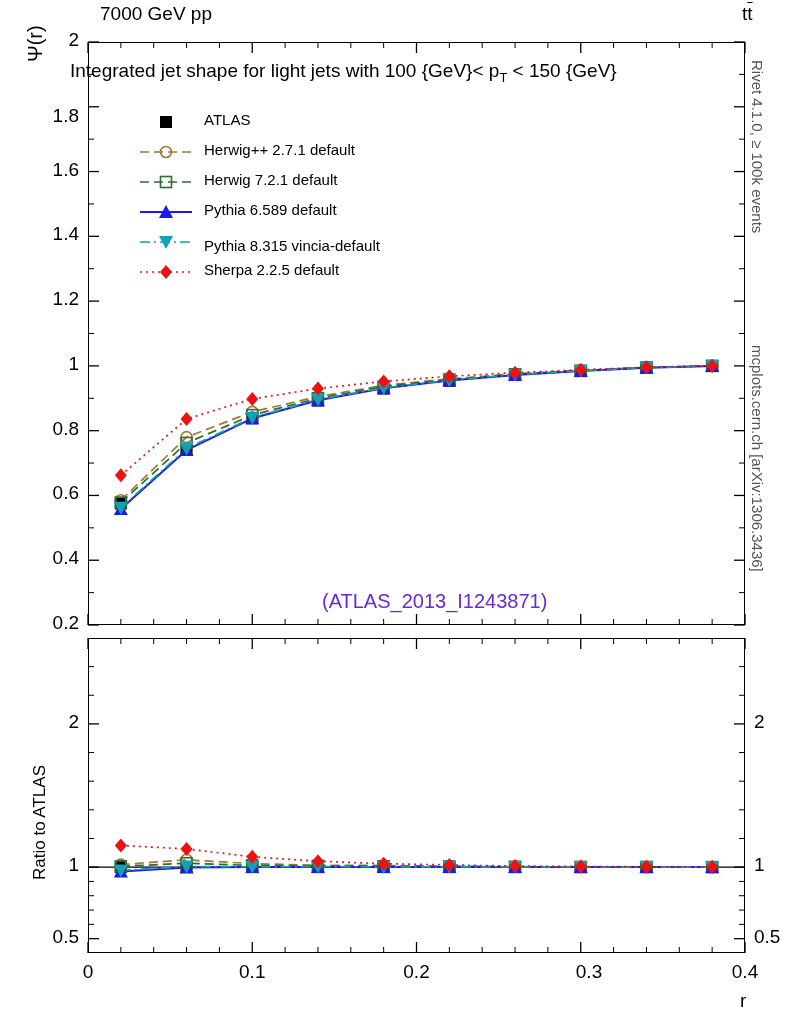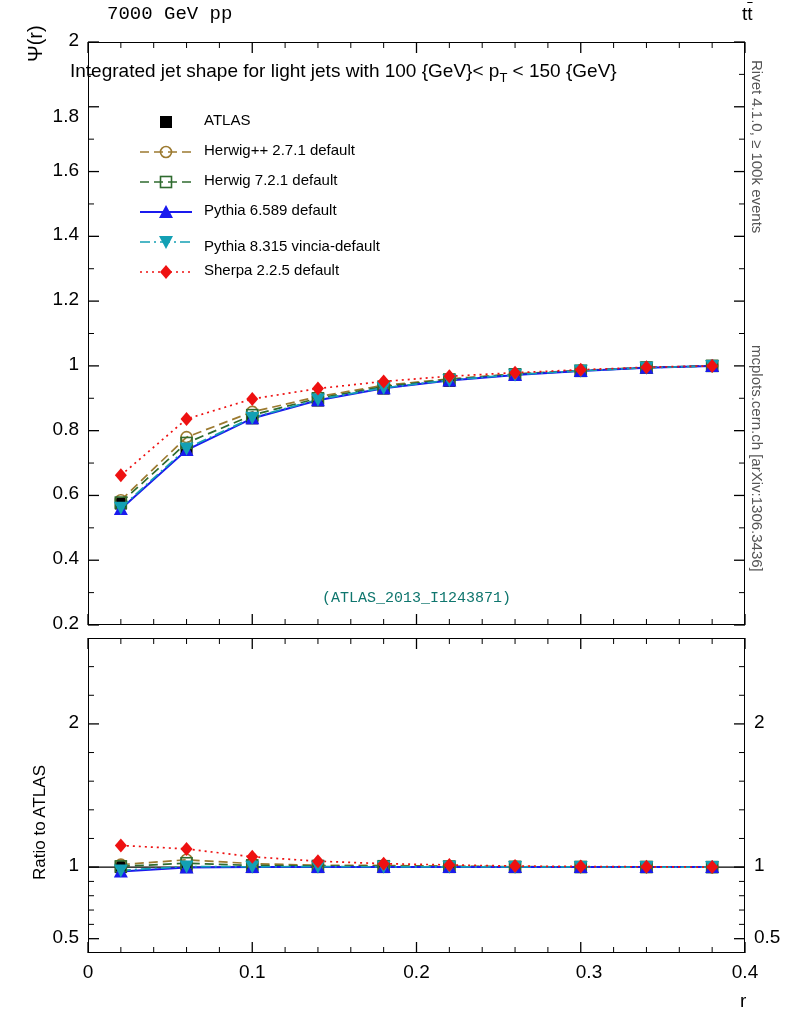--- a/index.html
+++ b/index.html
@@ -5,29 +5,29 @@
   html,body{margin:0;padding:0;background:#ffffff;}
   body{width:786px;height:1024px;position:relative;font-family:"Liberation Sans",sans-serif;color:#000;}
   #root{position:absolute;inset:0;}
   .txt{position:absolute;white-space:nowrap;}
   .hdr{font-size:19px;}
   .rot{transform-origin:0 0;}
   .ticklbl{position:absolute;font-size:19px;white-space:nowrap;}
   .plotframe{position:absolute;border:1.3px solid #000;box-sizing:border-box;}
   svg{position:absolute;left:0;top:0;overflow:visible;}
   .legend-row{position:absolute;font-size:15px;white-space:nowrap;}
-  .watermark{position:absolute;font-size:15px;color:#0f766e;white-space:nowrap;font-family:Liberation Mono, monospace;}
+  .watermark{position:absolute;font-size:20px;color:#6d28d9;white-space:nowrap;}
   .sidetxt{position:absolute;font-size:15px;color:#555;white-space:nowrap;transform-origin:0 0;}
 </style>
 </head>
 <body>
 
 <div id="root">
 
-  <div class="txt hdr" style="left:107px;top:3px;font-family:Liberation Mono, monospace;">7000 GeV pp</div>
+  <div class="txt hdr" style="left:100px;top:3px;">7000 GeV pp</div>
   <div class="txt hdr" style="left:742px;top:3px;text-align:center;">t<span style="text-decoration:overline">t</span></div>
 
   <div class="txt rot" style="left:24px;top:62px;transform:rotate(-90deg);font-size:20px;">Ψ(r)</div>
 
   <div class="txt" style="left:70px;top:60px;font-size:19px;"><span>Integrated jet shape for light jets with 100 {GeV}&lt; p</span><sub style="font-size:13px;">T</sub><span> &lt; 150 {GeV}</span></div>
 
   <div class="sidetxt" style="left:766px;top:60px;transform:rotate(90deg);">Rivet 4.1.0, ≥ 100k events</div>
   <div class="sidetxt" style="left:766px;top:345px;transform:rotate(90deg);">mcplots.cern.ch [arXiv:1306.3436]</div>
 
   <div class="watermark" style="left:322px;top:590px;">(ATLAS_2013_I1243871)</div>

